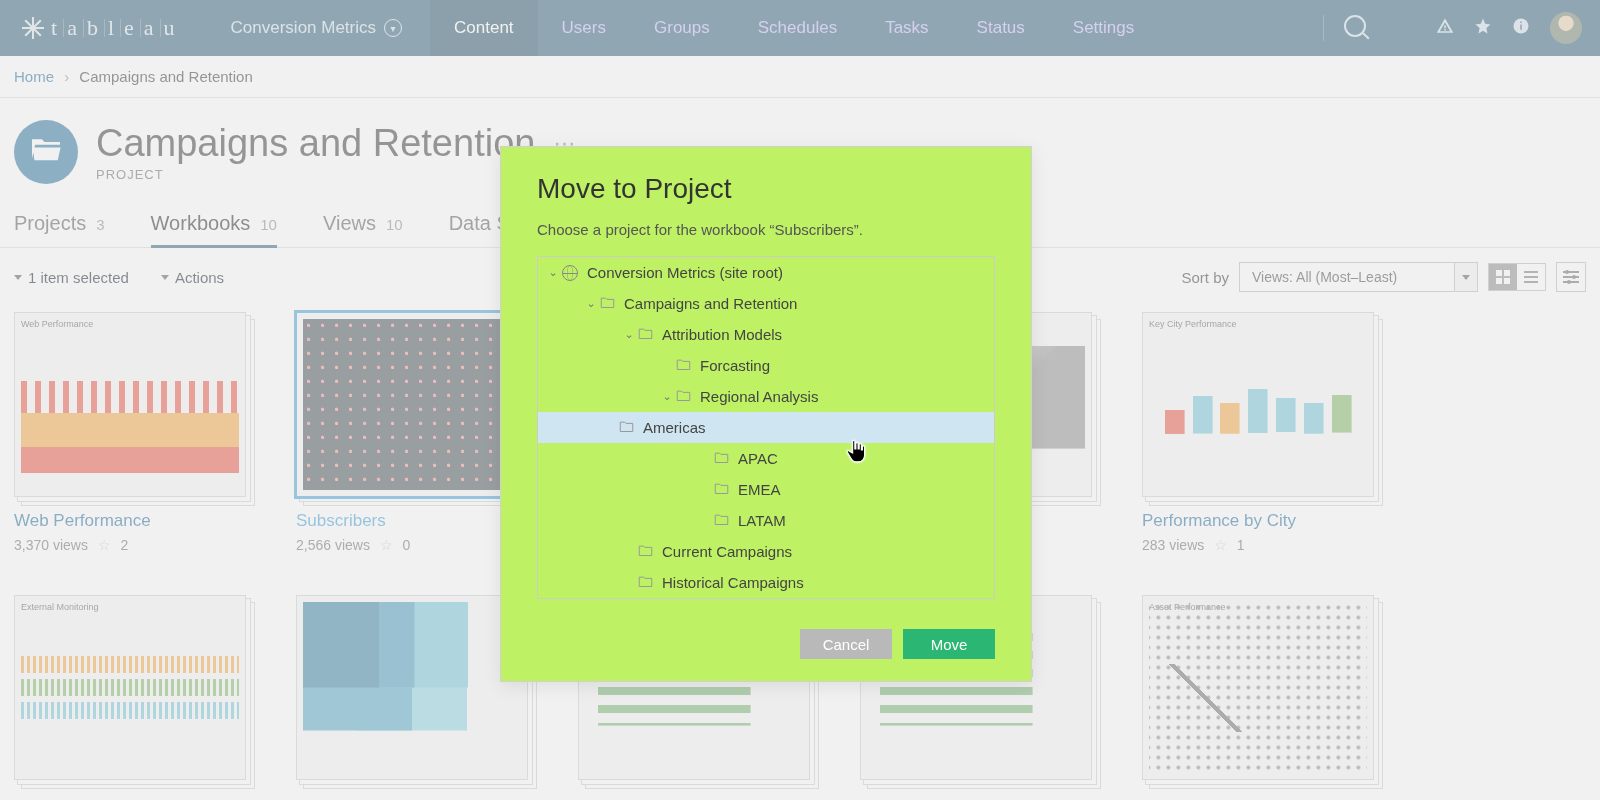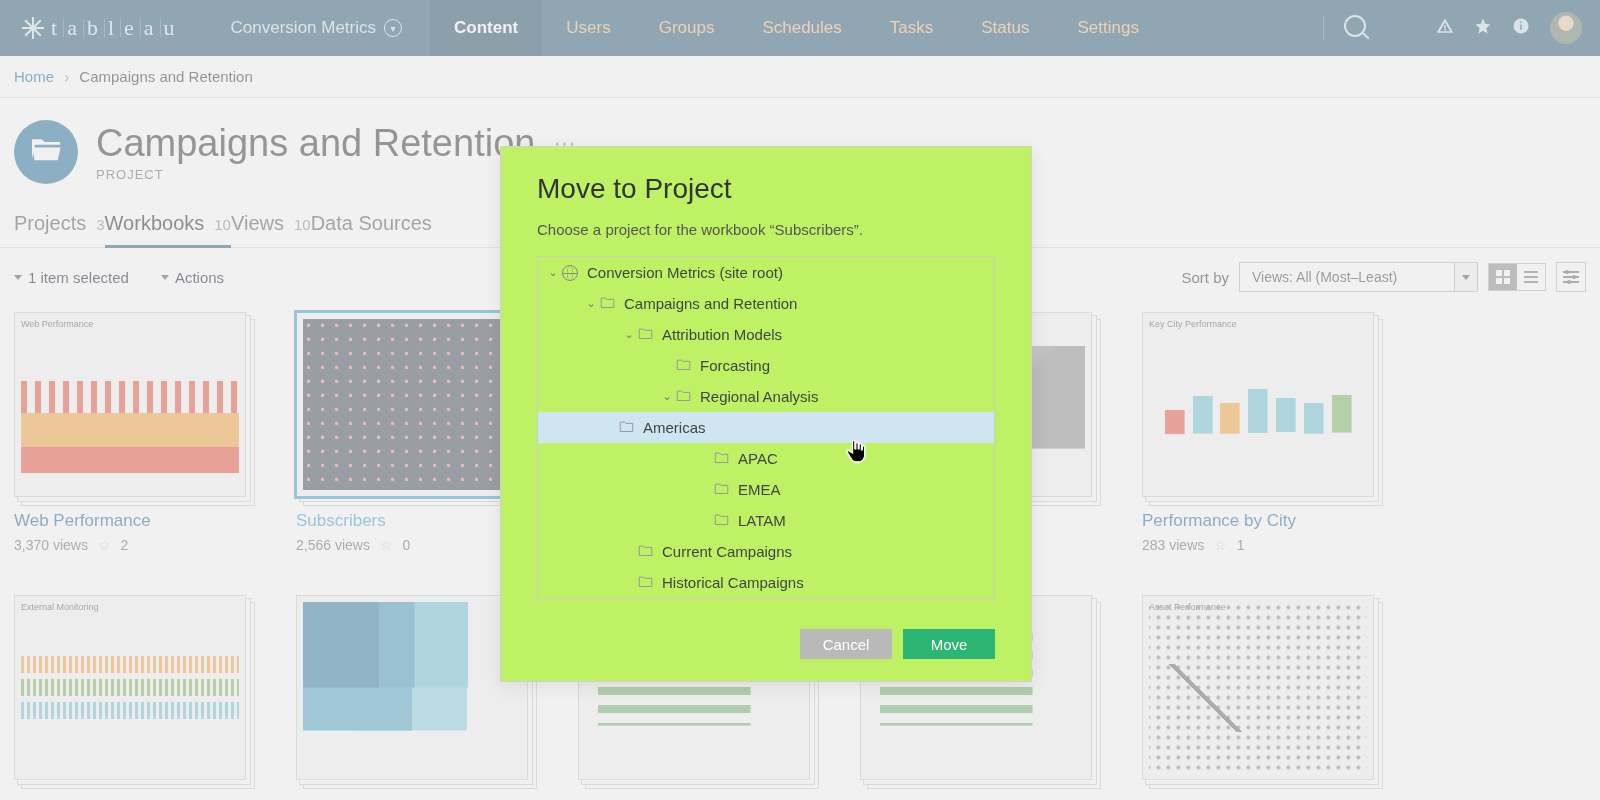--- a/index.html
+++ b/index.html
@@ -29,22 +29,22 @@
   .logo-burst::after{background:
     linear-gradient(#d9e6ec,#d9e6ec) center/2px 100% no-repeat,
     linear-gradient(#d9e6ec,#d9e6ec) center/100% 2px no-repeat;
     transform:rotate(45deg);}
   .logo-letters{display:flex;gap:0;font-size:22px;letter-spacing:2px;font-family:Georgia,serif;}
   .logo-letters span{padding:0 4px;position:relative;}
   .logo-letters span+span::before{content:"";position:absolute;left:0;top:15%;bottom:15%;width:1px;background:rgba(255,255,255,.25);}
   .site-switch{display:flex;align-items:center;padding:0 28px;font-size:17px;gap:8px;color:#cfe1ea;}
   .circ{width:16px;height:16px;border:1.5px solid #cfe1ea;border-radius:50%;display:inline-flex;align-items:center;justify-content:center;font-size:10px;}
   .nav-tabs{display:flex;align-items:stretch;}
-  .nav-tab{display:flex;align-items:center;padding:0 24px;font-size:17px;cursor:pointer;color:#fdba74;}
-  .nav-tab.active{background:var(--nav-bg-dark);color:#fff;font-weight:bold;}
+  .nav-tab{display:flex;align-items:center;padding:0 24px;font-size:17px;cursor:pointer;color:#c4b5fd;}
+  .nav-tab.active{background:var(--nav-bg-dark);color:#fff;}
   .nav-right{margin-left:auto;display:flex;align-items:center;gap:20px;padding-right:18px;}
   .nav-right .icon{color:#cfe1ea;}
   .divider{width:1px;height:26px;background:rgba(255,255,255,.25);}
   .search-ic{width:18px;height:18px;border:2px solid #cfe1ea;border-radius:50%;position:relative;display:inline-block;}
   .search-ic::after{content:"";position:absolute;width:8px;height:2px;background:#cfe1ea;right:-6px;bottom:-2px;transform:rotate(45deg);}
   .avatar{width:32px;height:32px;border-radius:50%;background:radial-gradient(circle at 50% 35%,#e7cfa9 28%,#6f7f6c 30%);}
 
   
   .crumbs{padding:12px 14px;font-size:15px;border-bottom:1px solid var(--border);}
   .crumbs a{color:var(--link);text-decoration:none;}
@@ -52,21 +52,21 @@
 
   
   .page-head{display:flex;align-items:center;gap:18px;padding:22px 14px 10px;}
   .proj-icon{width:64px;height:64px;border-radius:50%;background:#1f6d9a;display:flex;align-items:center;justify-content:center;}
   .folder-open{color:#fff;font-size:30px;}
   .proj-title{font-size:38px;font-weight:400;color:#333;margin:0;display:flex;align-items:center;gap:18px;}
   .dots{font-size:22px;color:#888;}
   .proj-sub{font-size:13px;letter-spacing:1px;color:#666;margin-top:2px;}
 
   
-  .ctabs{display:flex;align-items:baseline;padding:18px 14px 0;border-bottom:1px solid var(--border);}
+  .ctabs{display:flex;align-items:baseline;gap:46px;padding:18px 14px 0;border-bottom:1px solid var(--border);}
   .ctab{display:flex;align-items:baseline;gap:10px;font-size:20px;color:#555;padding-bottom:12px;cursor:pointer;position:relative;}
   .ctab.active{color:#222;}
   .ctab.active::after{content:"";position:absolute;left:0;right:0;bottom:-1px;height:3px;background:var(--nav-bg);}
   .ctab .cnt{font-size:15px;color:#888;}
 
   
   .toolbar{display:flex;align-items:center;padding:14px 14px;font-size:15px;}
   .tb-left{display:flex;gap:32px;}
   .tb-item{color:#0f172a;display:flex;align-items:center;gap:6px;cursor:pointer;}
   .tri{width:0;height:0;border-left:4px solid transparent;border-right:4px solid transparent;border-top:5px solid #555;}

